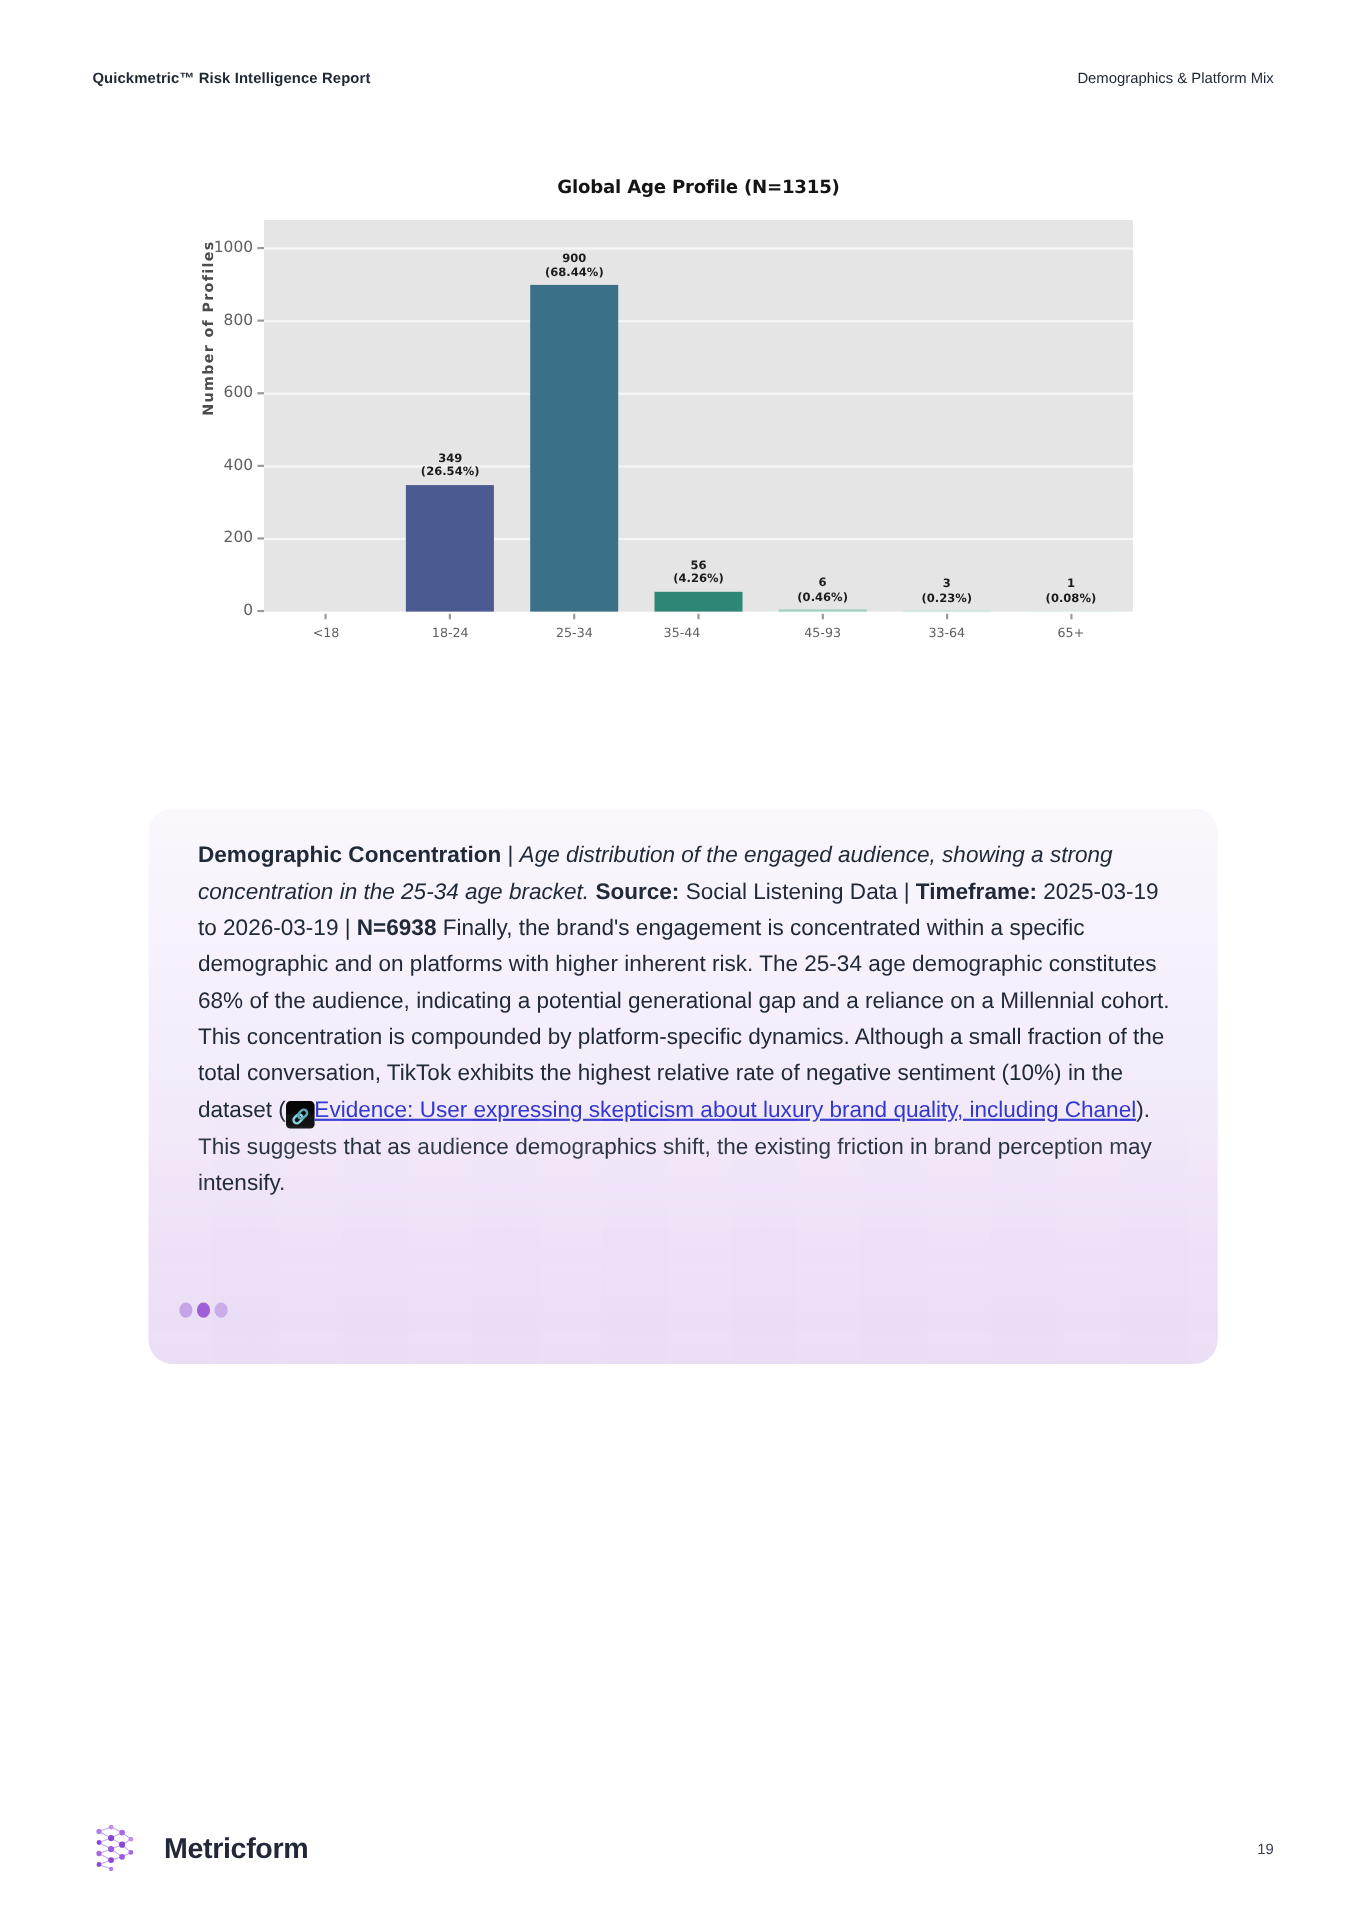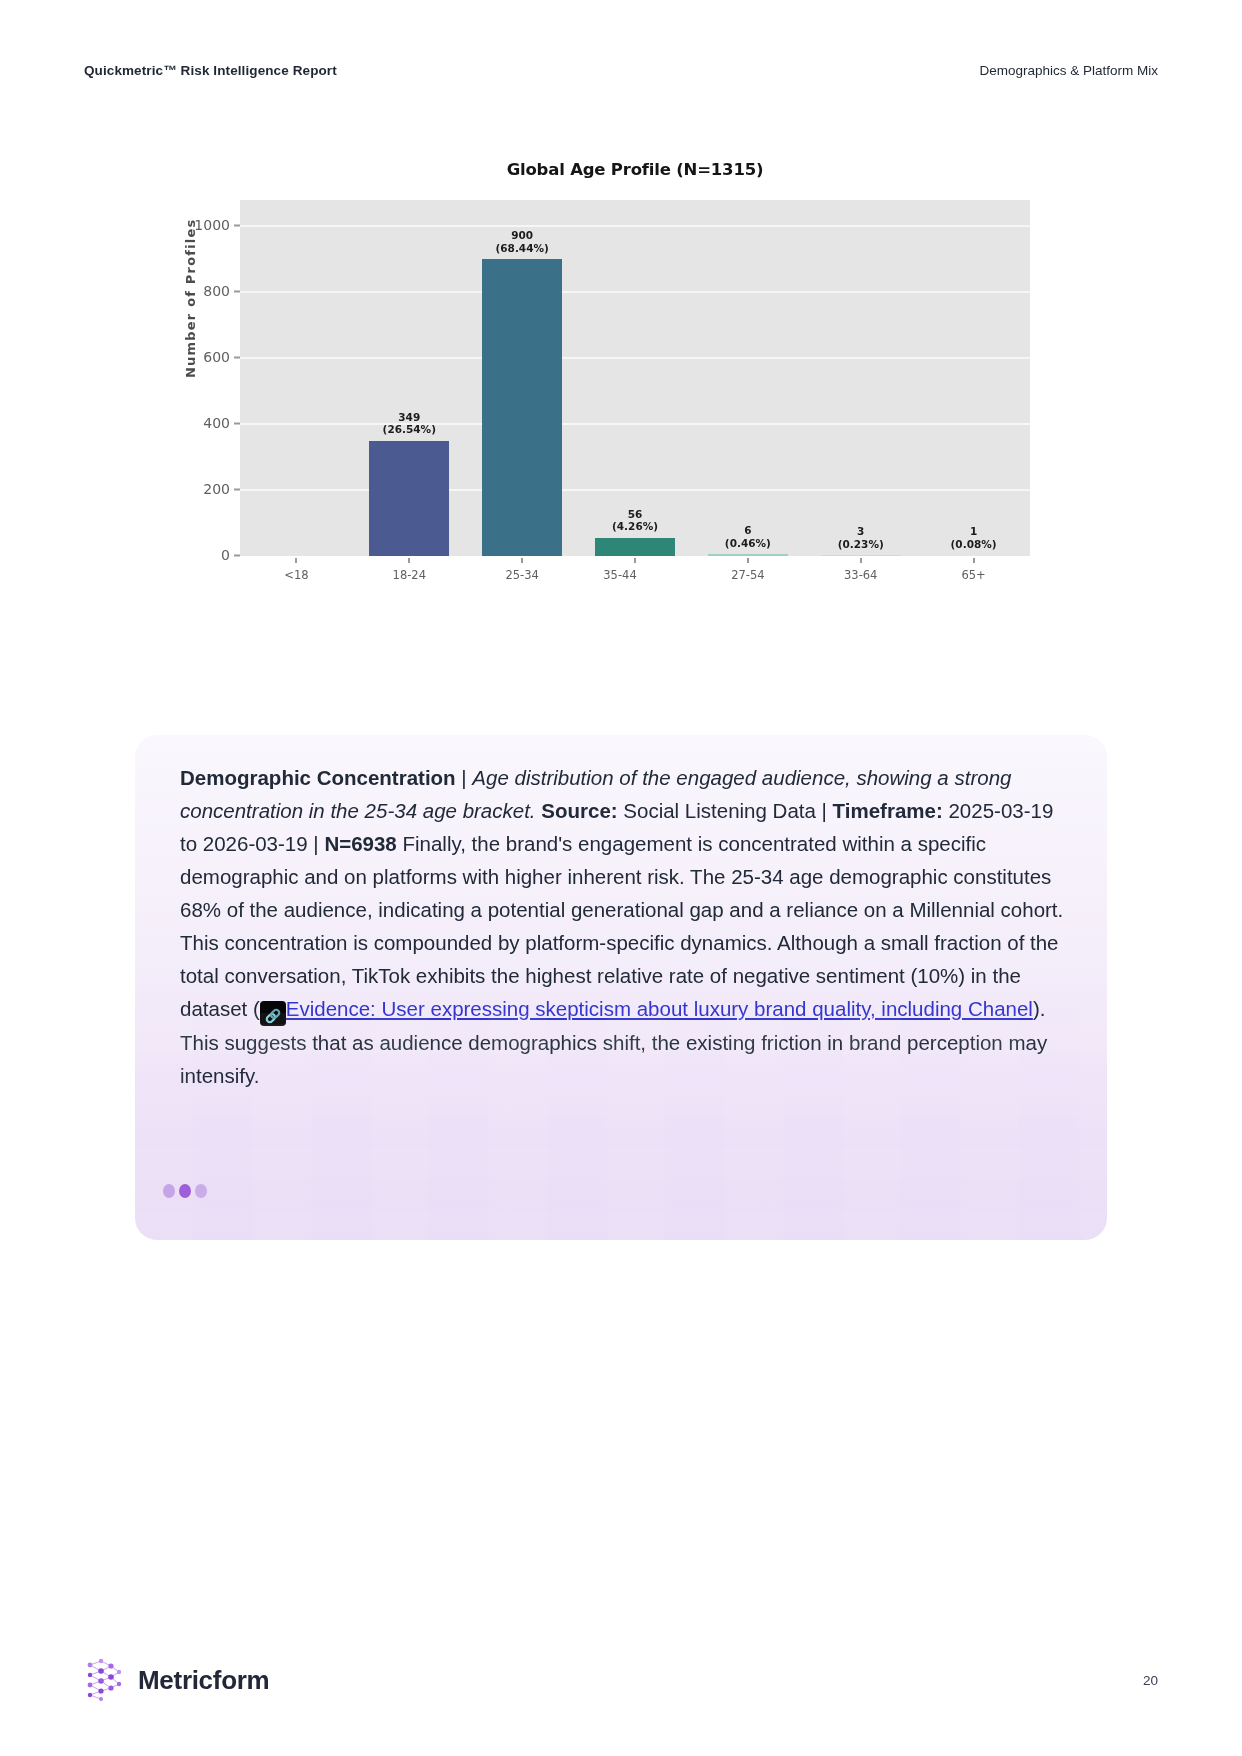--- a/index.html
+++ b/index.html
@@ -72,21 +72,21 @@
     background:#060606; border-radius:4px; text-align:center; line-height:25px;
   }
   .dots{ position:absolute; left:28px; bottom:42px; display:flex; gap:4px; }
   .dot{ width:12px; height:14px; border-radius:50%; }
 
   
   .page-footer{
     position:absolute; left:84px; right:84px; top:1655px; height:50px;
     display:flex; align-items:center; justify-content:space-between;
   }
-  .brand{ display:flex; align-items:center; gap:12px; }
+  .brand{ display:flex; align-items:center; gap:23px; }
   .brand-name{ font-size:26px; font-weight:bold; color:#232838; letter-spacing:-.3px; }
   .page-num{ font-size:13.5px; color:#374151; }
 </style>
 </head>
 <body>
 
 <div class="page-header">
   <span class="left">Quickmetric™ Risk Intelligence Report</span>
   <span class="right">Demographics &amp; Platform Mix</span>
 </div>
@@ -114,21 +114,21 @@
       <div class="xtick" style="left: 282.143px;">25-34</div>
       <div class="bar" style="left: 355px; width: 80px; height: 18.48px; background: rgb(46, 134, 119);"></div>
       <div class="bar-label" style="left: 395px; bottom: 23.48px;">56
 (4.26%)</div>
       <div class="xtick-dash" style="left: 395px;"></div>
       <div class="xtick" style="left: 380px;">35-44</div>
       <div class="bar" style="left: 467.857px; width: 80px; height: 1.98px; background: rgb(159, 210, 189);"></div>
       <div class="bar-label" style="left: 507.857px; bottom: 6.98px;">6
 (0.46%)</div>
       <div class="xtick-dash" style="left: 507.857px;"></div>
-      <div class="xtick" style="left: 507.857px;">27-54</div>
+      <div class="xtick" style="left: 507.857px;">45-93</div>
       <div class="bar" style="left: 580.714px; width: 80px; height: 0.99px; background: rgb(194, 226, 213);"></div>
       <div class="bar-label" style="left: 620.714px; bottom: 5.99px;">3
 (0.23%)</div>
       <div class="xtick-dash" style="left: 620.714px;"></div>
       <div class="xtick" style="left: 620.714px;">33-64</div>
       <div class="bar" style="left: 693.571px; width: 80px; height: 0.8px; background: rgb(216, 236, 227);"></div>
       <div class="bar-label" style="left: 733.571px; bottom: 5.8px;">1
 (0.08%)</div>
       <div class="xtick-dash" style="left: 733.571px;"></div>
       <div class="xtick" style="left: 733.571px;">65+</div>
@@ -202,14 +202,14 @@
           <circle cx="27" cy="11" r="2.6" fill="#a967e4"></circle>
             <circle cx="27" cy="22" r="2.8" fill="#8b46d9"></circle>
           <circle cx="27" cy="33" r="2.6" fill="#9a5ae0"></circle>
           <circle cx="35" cy="17" r="2.2" fill="#c18ff0"></circle>
             <circle cx="35" cy="29" r="2.2" fill="#a967e4"></circle>
         </g>
       </svg>
     </span>
     <span class="brand-name">Metricform</span>
   </div>
-  <span class="page-num">20</span>
+  <span class="page-num">19</span>
 </div>
 
 </body></html>

